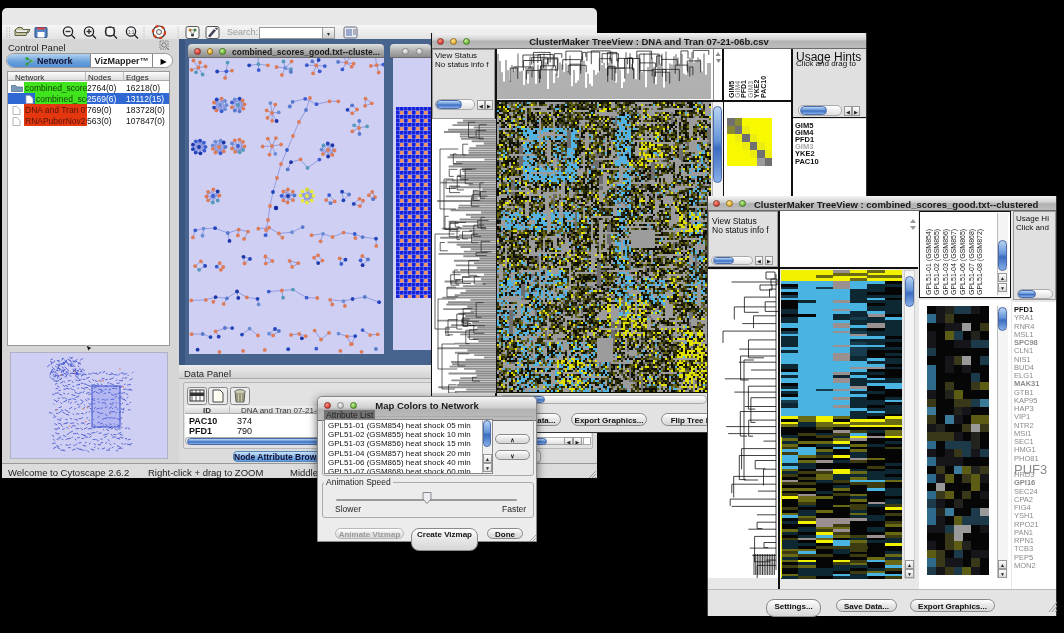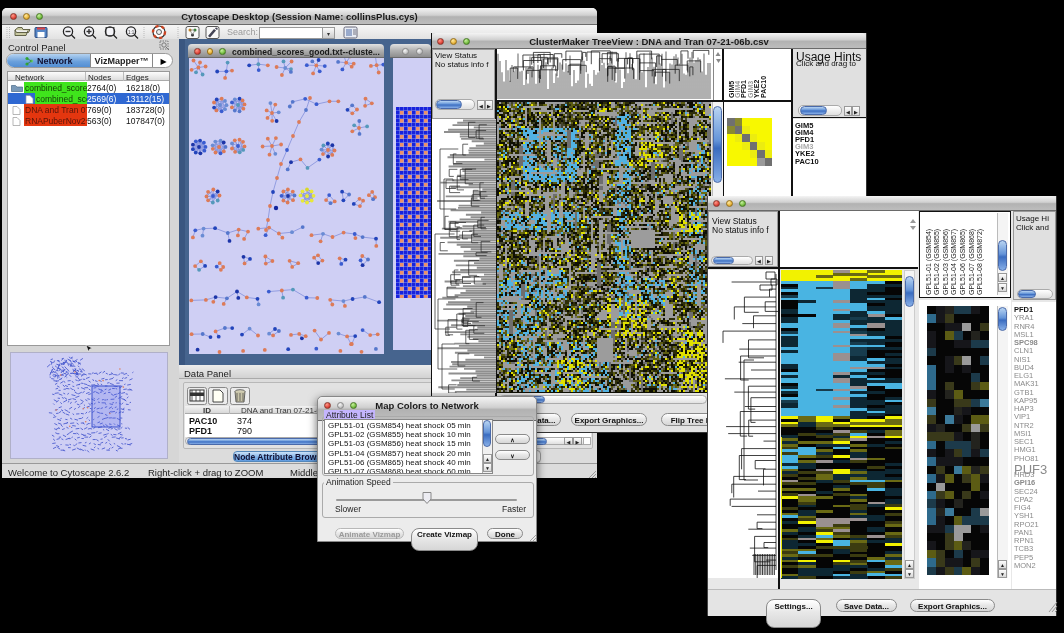--- a/index.html
+++ b/index.html
@@ -9,26 +9,20 @@
 .tl.yel{background:radial-gradient(circle at 35% 30%,#ffe9a0,#e9b63c 60%,#b07818);border:0.5px solid #96701e}
 .tl.grn{background:radial-gradient(circle at 35% 30%,#c8f0a0,#78c043 60%,#3a7a1a);border:0.5px solid #4a7a28}
 .tl.gry{background:radial-gradient(circle at 35% 30%,#f8f8f8,#c6c6c6 60%,#9a9a9a);border:0.5px solid #8a8a8a}
 .ttext{position:absolute;width:100%;text-align:center;font-weight:bold;color:#1a1a1a;white-space:nowrap}
 .pill{position:absolute;background:linear-gradient(#fff,#e8e8e8 45%,#d6d6d6);border:1px solid #8a8a8a;border-radius:8px;text-align:center;font-weight:bold;color:#111}
 .gel{position:absolute;border-radius:5px;background:linear-gradient(#b8d4f2,#6494d8 45%,#3a6cc0 55%,#88b0e8);border:1px solid #4a6aaa}
 .sbtrack{position:absolute;background:linear-gradient(#fff,#e0e0e0);border:1px solid #aaa;border-radius:5px}
 .arrbtn{position:absolute;background:linear-gradient(#fdfdfd,#d8d8d8);border:1px solid #999;text-align:center;color:#222}
 </style></head><body>
 <div class="abs" style="left:2px;top:8px;width:595px;height:470px;background:#e8e8e8;border-radius:5px 5px 0 0">
-<div class="titlebar" style="height:17px">
-<div class="tl red" style="left:8px;top:4.5px"></div>
-      <div class="tl yel" style="left:21px;top:4.5px"></div>
-      <div class="tl grn" style="left:34px;top:4.5px"></div>
-<div class="ttext" style="top:3px;font-size:9.5px">Cytoscape Desktop (Session Name: collinsPlus.cys)</div>
-</div>
 <div class="abs" style="left:0;top:17px;width:595px;height:15px;background:linear-gradient(#f6f6f6,#e2e2e2);border-bottom:1px solid #b8b8b8"></div>
 <svg class="abs" style="left:0;top:17px" width="380" height="15">
 <path d="M5 2v11M7.5 2v11" stroke="#bbb" stroke-width="1" stroke-dasharray="1 1"></path>
 <path d="M13 5l3-2.5h4l1 2h7l-1.5 3h-12z M13 5v5.5h11l2-5" fill="#c8c8a0" stroke="#55553a" stroke-width="0.9"></path>
 <rect x="33" y="2.5" width="12" height="10" rx="1" fill="#5585c5" stroke="#2a4a80"></rect>
 <rect x="35" y="2.5" width="8" height="2" fill="#d44"></rect>
 <rect x="35.5" y="7" width="7" height="5.5" fill="#fff"></rect>
 <g stroke="#222" stroke-width="1.3" fill="none">
 <circle cx="66" cy="6.5" r="4.6" fill="#f4f4f8"></circle>
         <line x1="69.5" y1="10" x2="73" y2="13.5"></line>
@@ -648,20 +642,21 @@
 <span class="abs" style="left:795px;top:127.7px;font-size:7.5px;font-weight:bold;color:#111">GIM4</span>
 <span class="abs" style="left:795px;top:134.9px;font-size:7.5px;font-weight:bold;color:#111">PFD1</span>
 <span class="abs" style="left:795px;top:142.1px;font-size:7.5px;font-weight:bold;color:#aaa">GIM3</span>
 <span class="abs" style="left:795px;top:149.3px;font-size:7.5px;font-weight:bold;color:#111">YKE2</span>
 <span class="abs" style="left:795px;top:156.5px;font-size:7.5px;font-weight:bold;color:#111">PAC10</span>
 <div class="abs" style="left:707px;top:196px;width:350px;height:420px;background:#e8e8e8;border-left:1px solid #444;border-right:1px solid #333;border-bottom:1px solid #333">
 <div class="titlebar" style="height:15px">
 <div class="tl red" style="left:5px;top:4px"></div>
       <div class="tl yel" style="left:18px;top:4px"></div>
       <div class="tl grn" style="left:31px;top:4px"></div>
+<div class="abs" style="left:46px;top:2.5px;font-size:9.5px;font-weight:bold;color:#1a1a1a;white-space:nowrap">ClusterMaker TreeView : combined_scores_good.txt--clustered</div>
 </div>
 </div>
 <div class="abs" style="left:708px;top:211px;width:70px;height:56px;background:#e0e0e0;border:1px solid #999">
     <span class="abs" style="left:3px;top:4px;font-size:8.5px;color:#111">View Status</span>
     <span class="abs" style="left:3px;top:13px;font-size:8.5px;color:#111;white-space:nowrap">No status info f</span>
     <div class="sbtrack" style="left:2px;top:44px;width:42px;height:9px"></div>
     <div class="gel" style="left:4px;top:45px;width:21px;height:7px"></div>
     <div class="arrbtn" style="left:46px;top:44px;width:8px;height:9px;font-size:5px;line-height:9px">◀</div>
     <div class="arrbtn" style="left:56px;top:44px;width:8px;height:9px;font-size:5px;line-height:9px">▶</div>
   </div>
@@ -856,21 +851,21 @@
 <div class="abs" style="left:1012px;top:302px;width:44px;height:287px;background:#fff;overflow:hidden">
     <span class="abs" style="left:2px;top:3px;font-size:7.5px;font-weight:bold;color:#111">PFD1</span>
     <span class="abs" style="left:2px;top:11.2px;font-size:7.5px;font-weight:normal;color:#8a8a8a">YRA1</span>
     <span class="abs" style="left:2px;top:19.5px;font-size:7.5px;font-weight:normal;color:#8a8a8a">RNR4</span>
     <span class="abs" style="left:2px;top:27.8px;font-size:7.5px;font-weight:normal;color:#8a8a8a">MSL1</span>
     <span class="abs" style="left:2px;top:36px;font-size:7.5px;font-weight:bold;color:#8a8a8a">SPC98</span>
     <span class="abs" style="left:2px;top:44.2px;font-size:7.5px;font-weight:normal;color:#8a8a8a">CLN1</span>
     <span class="abs" style="left:2px;top:52.5px;font-size:7.5px;font-weight:normal;color:#8a8a8a">NIS1</span>
     <span class="abs" style="left:2px;top:60.8px;font-size:7.5px;font-weight:normal;color:#8a8a8a">BUD4</span>
     <span class="abs" style="left:2px;top:69px;font-size:7.5px;font-weight:normal;color:#8a8a8a">ELG1</span>
-    <span class="abs" style="left:2px;top:77.2px;font-size:7.5px;font-weight:normal;color:#8a8a8a">MAK31</span>
+    <span class="abs" style="left:2px;top:77.2px;font-size:7.5px;font-weight:bold;color:#8a8a8a">MAK31</span>
     <span class="abs" style="left:2px;top:85.5px;font-size:7.5px;font-weight:normal;color:#8a8a8a">GTB1</span>
     <span class="abs" style="left:2px;top:93.8px;font-size:7.5px;font-weight:normal;color:#8a8a8a">KAP95</span>
     <span class="abs" style="left:2px;top:102px;font-size:7.5px;font-weight:normal;color:#8a8a8a">HAP3</span>
     <span class="abs" style="left:2px;top:110.2px;font-size:7.5px;font-weight:normal;color:#8a8a8a">VIP1</span>
     <span class="abs" style="left:2px;top:118.5px;font-size:7.5px;font-weight:normal;color:#8a8a8a">NTR2</span>
     <span class="abs" style="left:2px;top:126.8px;font-size:7.5px;font-weight:normal;color:#8a8a8a">MSI1</span>
     <span class="abs" style="left:2px;top:135px;font-size:7.5px;font-weight:normal;color:#8a8a8a">SEC1</span>
     <span class="abs" style="left:2px;top:143.2px;font-size:7.5px;font-weight:normal;color:#8a8a8a">HMG1</span>
     <span class="abs" style="left:2px;top:151.5px;font-size:7.5px;font-weight:normal;color:#8a8a8a">PHO81</span>
     <span class="abs" style="left:2px;top:159.8px;font-size:13px;font-weight:normal;color:#8a8a8a">PUF3</span>
@@ -881,35 +876,35 @@
     <span class="abs" style="left:2px;top:201px;font-size:7.5px;font-weight:normal;color:#8a8a8a">FIG4</span>
     <span class="abs" style="left:2px;top:209.2px;font-size:7.5px;font-weight:normal;color:#8a8a8a">YSH1</span>
     <span class="abs" style="left:2px;top:217.5px;font-size:7.5px;font-weight:normal;color:#8a8a8a">RPO21</span>
     <span class="abs" style="left:2px;top:225.8px;font-size:7.5px;font-weight:normal;color:#8a8a8a">PAN1</span>
     <span class="abs" style="left:2px;top:234px;font-size:7.5px;font-weight:normal;color:#8a8a8a">RPN1</span>
     <span class="abs" style="left:2px;top:242.2px;font-size:7.5px;font-weight:normal;color:#8a8a8a">TCB3</span>
     <span class="abs" style="left:2px;top:250.5px;font-size:7.5px;font-weight:normal;color:#8a8a8a">PEP5</span>
     <span class="abs" style="left:2px;top:258.8px;font-size:7.5px;font-weight:normal;color:#8a8a8a">MON2</span>
   </div>
 <div class="abs" style="left:708px;top:589px;width:348px;height:27px;background:#e4e4e4;border-top:1px solid #bbb"></div>
-<div class="pill" style="left:766px;top:599px;width:55px;height:29px;font-size:8px;line-height:13px">Settings...</div>
+<div class="pill" style="left:766px;top:599px;width:55px;height:18px;font-size:8px;line-height:13px">Settings...</div>
 <div class="pill" style="left:836px;top:599px;width:61px;height:13px;font-size:8px;line-height:13px">Save Data...</div>
 <div class="pill" style="left:910px;top:599px;width:85px;height:13px;font-size:8px;line-height:13px">Export Graphics...</div>
 <svg class="abs" style="left:1048px;top:601px" width="10" height="12">
     <path d="M9 1L1 11M9 5L4 11M9 9l-2 2" stroke="#999" stroke-width="1"></path>
   </svg>
 <div class="abs" style="left:317px;top:396px;width:220px;height:146px;background:#ececec;border:1px solid #888;border-radius:5px 5px 0 0;box-shadow:0 3px 10px rgba(0,0,0,0.6)">
 <div class="titlebar" style="height:24px">
 <div class="tl red" style="left:6px;top:4.5px"></div>
       <div class="tl gry" style="left:19px;top:4.5px"></div>
       <div class="tl grn" style="left:32px;top:4.5px"></div>
 <div class="ttext" style="top:3px;font-size:9.5px">Map Colors to Network</div>
 </div>
 <div class="abs" style="left:4px;top:19px;width:212px;height:60px;border:1px solid #aaa;border-radius:3px"></div>
-<span class="abs" style="left:6px;top:13px;font-size:8.5px;color:#222;background:#c4b5fd;padding:0 2px">Attribute List</span>
+<span class="abs" style="left:6px;top:13px;font-size:8.5px;color:#222;background:#737373;padding:0 2px">Attribute List</span>
 <div class="abs" style="left:6px;top:22px;width:169px;height:55px;background:#fff;border:1px solid #888;overflow:hidden;font-size:8px;color:#111;line-height:9.2px;padding:1px 0 0 3px;white-space:nowrap">GPL51-01 (GSM854) heat shock 05 min<br>GPL51-02 (GSM855) heat shock 10 min<br>GPL51-03 (GSM856) heat shock 15 min<br>GPL51-04 (GSM857) heat shock 20 min<br>GPL51-06 (GSM865) heat shock 40 min<br>GPL51-07 (GSM868) heat shock 60 min</div>
 <div class="abs" style="left:164px;top:23px;width:10px;height:53px;background:#f0f0f0;border-left:1px solid #aaa"></div>
 <div class="gel" style="left:165px;top:23px;width:8px;height:27px"></div>
 <div class="arrbtn" style="left:165px;top:57px;width:9px;height:9px;font-size:5px;line-height:9px">▲</div>
 <div class="arrbtn" style="left:165px;top:66px;width:9px;height:9px;font-size:5px;line-height:9px">▼</div>
 <div class="pill" style="left:177px;top:37px;width:35px;height:10px;font-size:6px;line-height:10px">∧</div>
 <div class="pill" style="left:177px;top:53px;width:35px;height:10px;font-size:6px;line-height:10px">∨</div>
 <div class="abs" style="left:4px;top:85px;width:212px;height:36px;border:1px solid #aaa;border-radius:3px"></div>
 <span class="abs" style="left:6px;top:80px;font-size:8.5px;color:#222;background:#ececec;padding:0 2px">Animation Speed</span>
 <div class="abs" style="left:18px;top:101.5px;width:181px;height:2px;background:#9a9a9a;border-radius:1px"></div>

